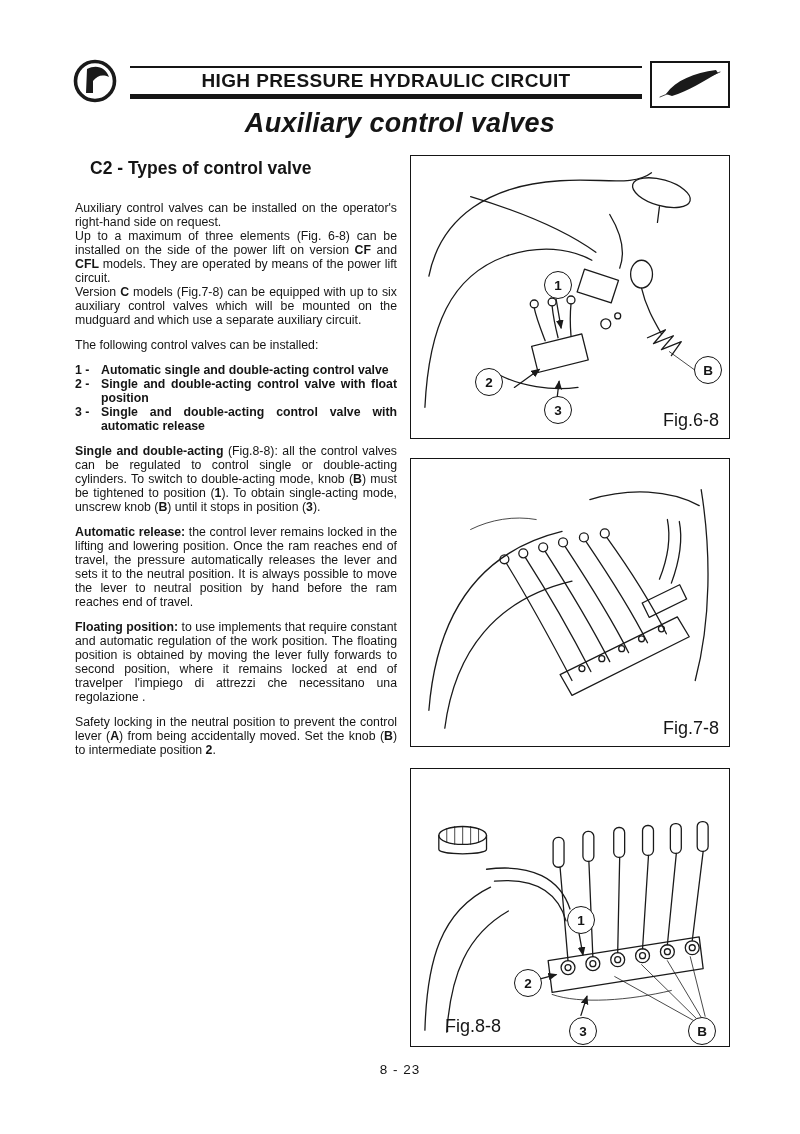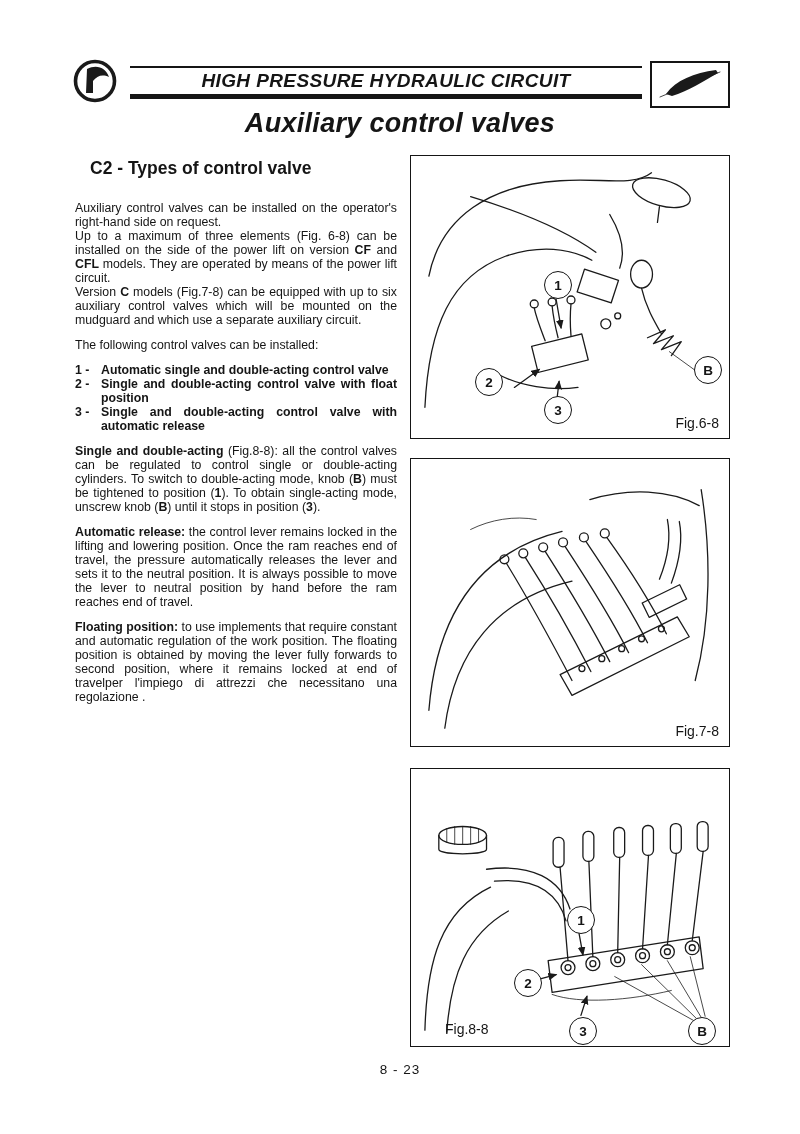--- a/index.html
+++ b/index.html
@@ -5,21 +5,21 @@
   html,body{margin:0;padding:0;background:#e8e8e8;}
   .page{
     position:relative;width:800px;height:1134px;background:#ffffff;
     font-family:"Liberation Sans",sans-serif;color:#151515;overflow:hidden;
     margin:0 auto;box-shadow:0 0 4px rgba(0,0,0,.3);
   }
   
   .logo{position:absolute;left:72px;top:58px;width:46px;height:46px;}
   .hdr-rule-top{position:absolute;left:130px;top:66px;width:512px;height:2px;background:#151515;}
   .hdr-title{position:absolute;left:130px;top:70px;width:512px;text-align:center;
-    font-size:19px;font-style:italic;font-weight:bold;letter-spacing:.4px;}
+    font-size:19px;font-weight:bold;letter-spacing:.4px;}
   .hdr-rule-bottom{position:absolute;left:130px;top:94px;width:512px;height:5px;background:#151515;}
   .section-box{position:absolute;left:650px;top:61px;width:76px;height:43px;border:2px solid #151515;background:#fff;}
   .section-box svg{width:100%;height:100%;}
   
   .page-title{position:absolute;left:0;top:108px;width:800px;text-align:center;
     font-size:27px;font-weight:bold;font-style:italic;letter-spacing:.3px;}
   .section-heading{position:absolute;left:90px;top:158px;width:330px;
     font-size:17.5px;font-weight:bold;}
   
   .body-col{position:absolute;left:75px;top:201px;width:322px;
@@ -29,21 +29,21 @@
   .bold{font-weight:bold;}
   .li{display:flex;}
   .li .num{flex:0 0 26px;font-weight:bold;}
   .li .txt{flex:1;text-align:justify;font-weight:bold;}
   
   .figure{position:absolute;left:410px;width:318px;border:1.5px solid #151515;background:#fff;}
   #fig6{top:155px;height:282px;}
   #fig7{top:458px;height:287px;}
   #fig8{top:768px;height:277px;}
   .figure svg{position:absolute;left:0;top:0;width:100%;height:100%;}
-  .fig-label{position:absolute;font-size:14px;color:#151515;margin-top:26px;}
+  .fig-label{position:absolute;font-size:18px;color:#151515;margin-top:26px;}
   .fig-label.br{right:10px;bottom:7px;}
   .fig-label.bl{left:34px;bottom:9px;}
   .callout{position:absolute;width:26px;height:26px;border:1.7px solid #151515;border-radius:50%;
     background:#fff;font-weight:bold;font-size:13.5px;display:flex;align-items:center;justify-content:center;z-index:2;}
   .art *{fill:none;stroke:#1a1a1a;stroke-width:1.3;stroke-linecap:round;stroke-linejoin:round;}
   .art .fill{fill:#1a1a1a;stroke:none;}
   .art .thin{stroke-width:.8;}
   
   .page-number{position:absolute;left:0;top:1062px;width:800px;text-align:center;
     font-size:13.5px;letter-spacing:1px;}
@@ -85,20 +85,21 @@
         <span class="num">2 -</span>
         <span class="txt"><span class="bold">Single and double-acting control valve with float position</span></span>
       </div>
       <div class="blk gap li">
         <span class="num">3 -</span>
         <span class="txt"><span class="bold">Single and double-acting control valve with automatic release</span></span>
       </div>
       <p class="blk gap"><span class="bold">Single and double-acting</span><span> (Fig.8-8): all the control valves can be regulated to control single or double-acting cylinders. To switch to double-acting mode, knob (</span><span class="bold">B</span><span>) must be tightened to position (</span><span class="bold">1</span><span>). To obtain single-acting mode, unscrew knob (</span><span class="bold">B</span><span>) until it stops in position (</span><span class="bold">3</span><span>).</span></p>
       <p class="blk gap"><span class="bold">Automatic release:</span><span> the control lever remains locked in the lifting and lowering position. Once the ram reaches end of travel, the pressure automatically releases the lever and sets it to the neutral position. It is always possible to move the lever to neutral position by hand before the ram reaches end of travel.</span></p>
       <p class="blk gap"><span class="bold">Floating position:</span><span> to use implements that require constant and automatic regulation of the work position. The floating position is obtained by moving the lever fully forwards to second position, where it remains locked at end of travelper l'impiego di attrezzi che necessitano una regolazione .</span></p>
+      <p class="blk"><span>Safety locking in the neutral position to prevent the control lever (</span><span class="bold">A</span><span>) from being accidentally moved. Set the knob (</span><span class="bold">B</span><span>) to intermediate position </span><span class="bold">2</span><span>.</span></p>
     </div>
 
   <div class="figure" id="fig6">
     <svg viewBox="0 0 320 282" class="art">
       <defs>
           <marker id="ah1" markerWidth="8" markerHeight="8" refX="6" refY="3" orient="auto">
             <path d="M0,0 L7,3 L0,6 Z" style="fill:#1a1a1a;stroke:none"></path>
           </marker>
         </defs>
       <path d="M18,120 C30,60 80,28 150,24 C192,21 224,30 242,16"></path>

